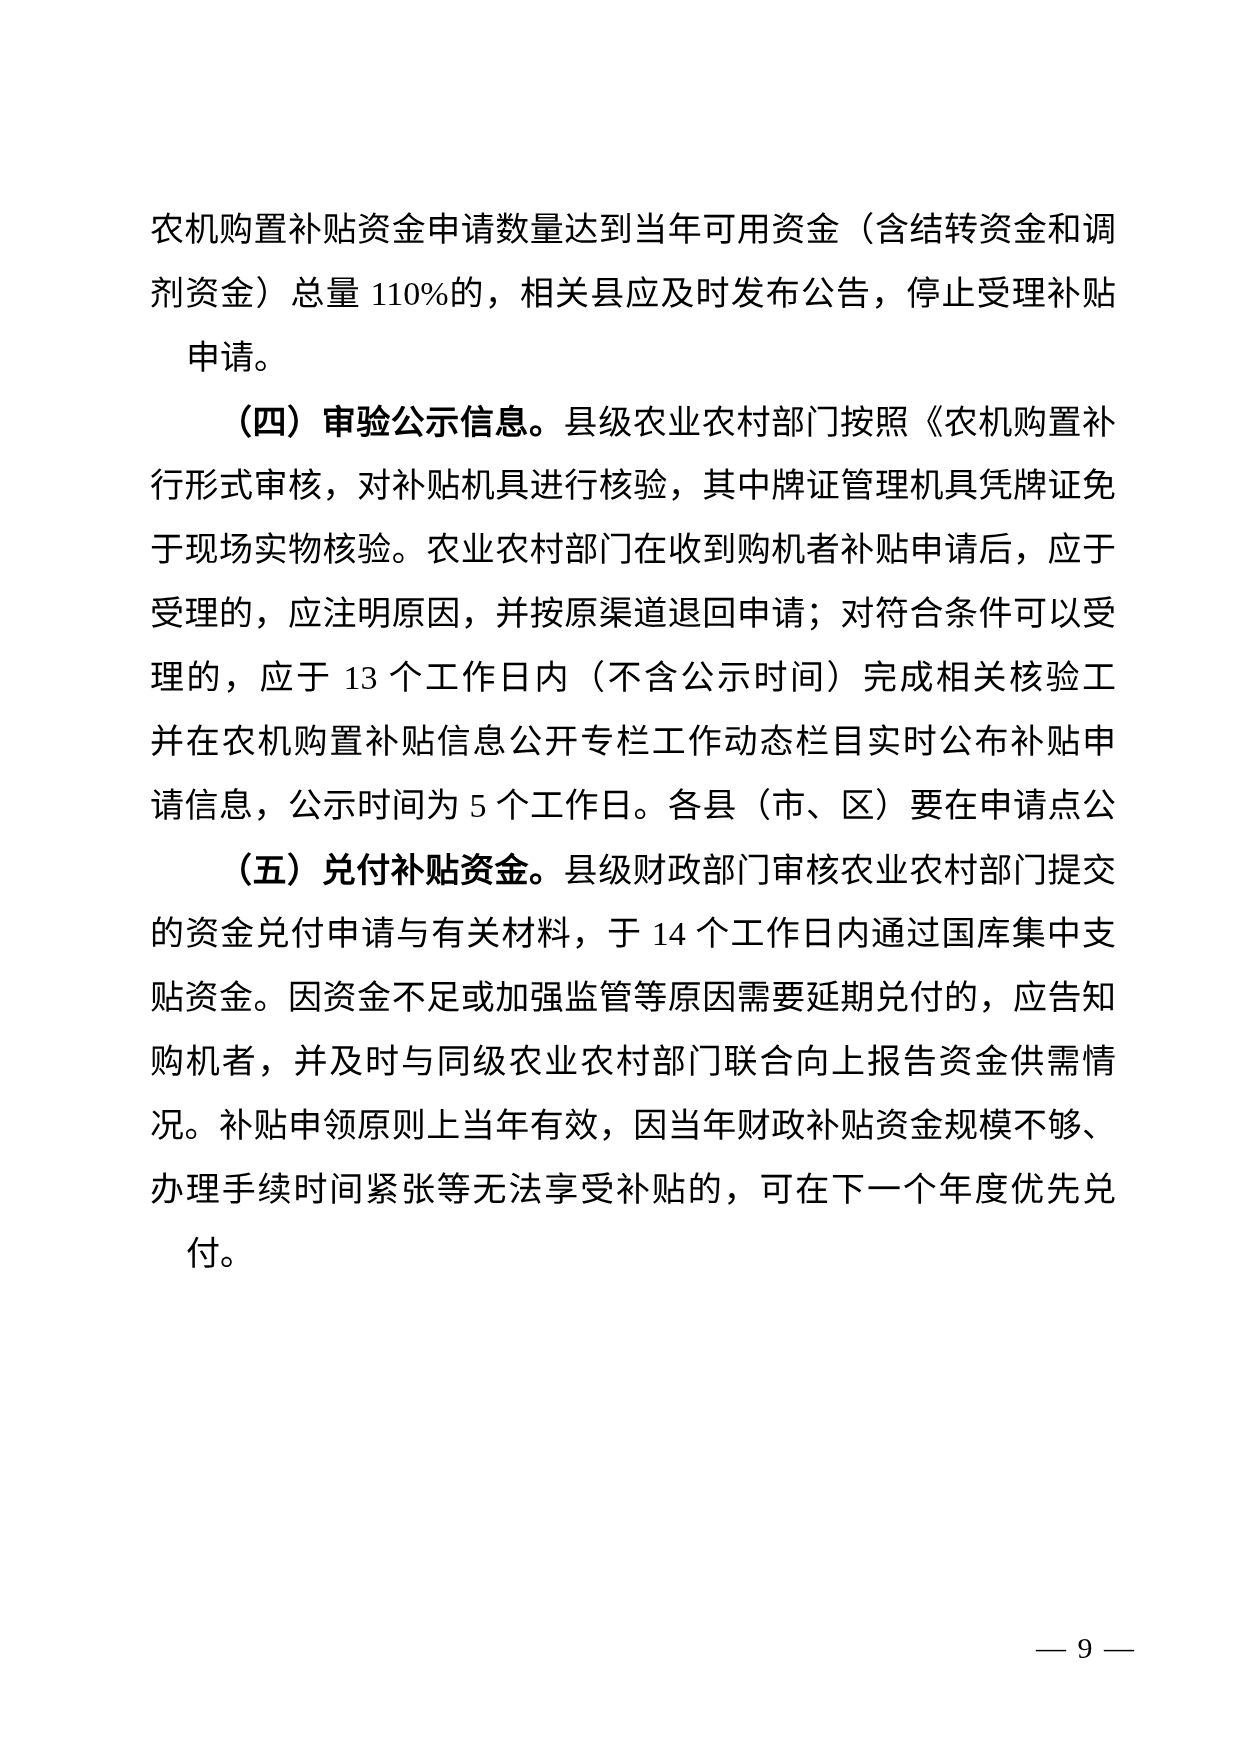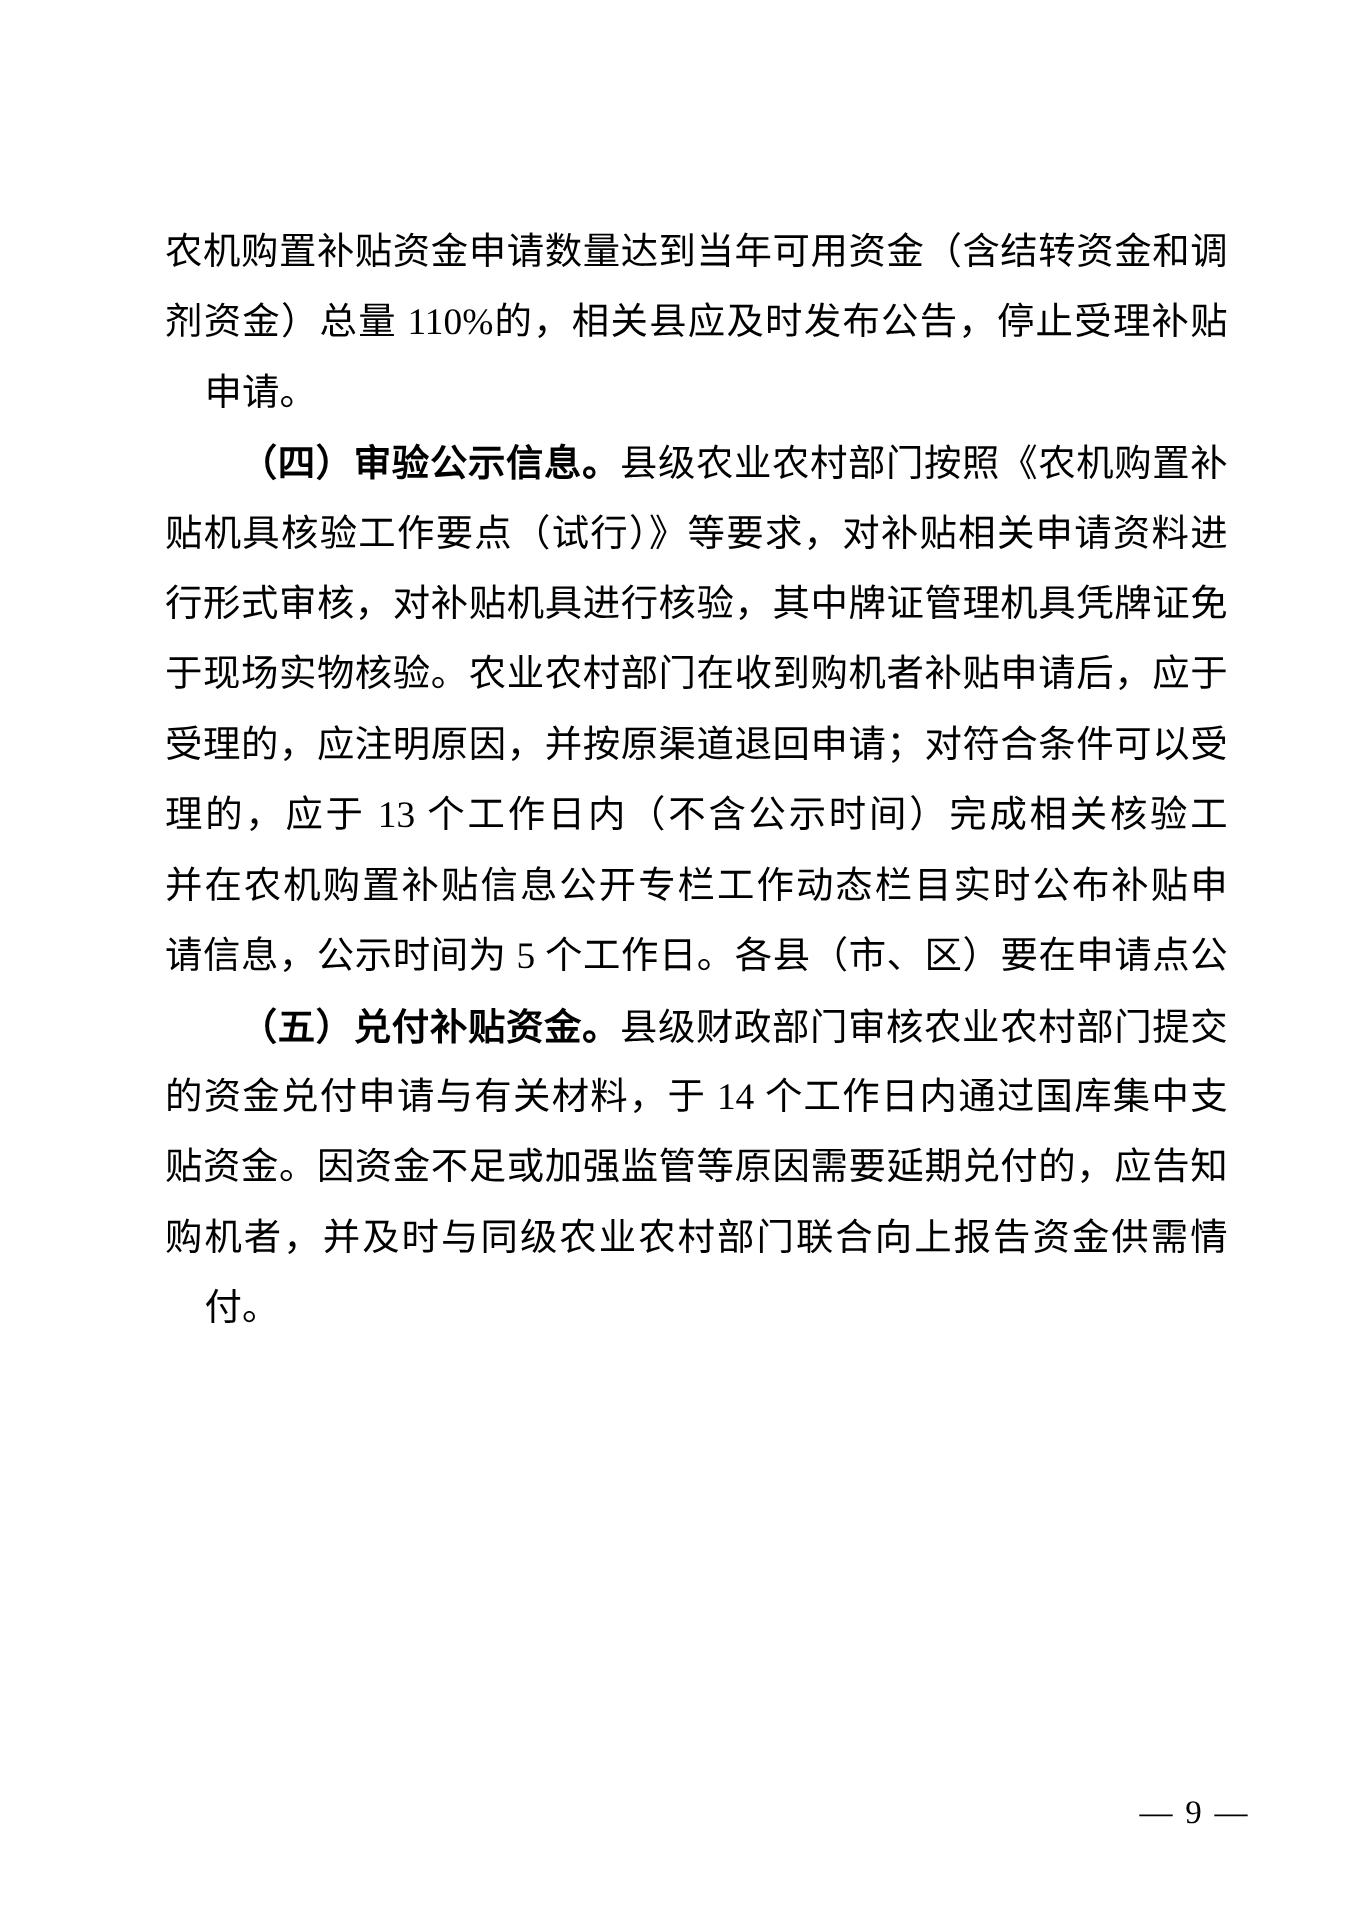--- a/index.html
+++ b/index.html
@@ -57,30 +57,31 @@
 <body>
 
 <div class="page">
   <div class="content">
 
     <div class="line"><span>农机购置补贴资金申请数量达到当年可用资金（含结转资金和调</span></div>
     <div class="line"><span>剂资金）总量 110%的，相关县应及时发布公告，停止受理补贴</span></div>
     <div class="line end"><span>申请。</span></div>
 
     <div class="line indent"><span class="bold-lead">（四）审验公示信息。</span><span>县级农业农村部门按照《农机购置补</span></div>
-    <div class="line"><span>贴机具核验工作要点（试行）》等要求，对补贴相关申请资料进</span></div>
     <div class="line"><span>行形式审核，对补贴机具进行核验，其中牌证管理机具凭牌证免</span></div>
     <div class="line"><span>于现场实物核验。农业农村部门在收到购机者补贴申请后，应于</span></div>
     <div class="line"><span>受理的，应注明原因，并按原渠道退回申请；对符合条件可以受</span></div>
     <div class="line"><span>理的，应于 13 个工作日内（不含公示时间）完成相关核验工作，</span></div>
     <div class="line"><span>并在农机购置补贴信息公开专栏工作动态栏目实时公布补贴申</span></div>
     <div class="line"><span>请信息，公示时间为 5 个工作日。各县（市、区）要在申请点公</span></div>
 
     <div class="line indent"><span class="bold-lead">（五）兑付补贴资金。</span><span>县级财政部门审核农业农村部门提交</span></div>
     <div class="line"><span>的资金兑付申请与有关材料，于 14 个工作日内通过国库集中支</span></div>
     <div class="line"><span>贴资金。因资金不足或加强监管等原因需要延期兑付的，应告知</span></div>
     <div class="line"><span>购机者，并及时与同级农业农村部门联合向上报告资金供需情</span></div>
+    <div class="line"><span>况。补贴申领原则上当年有效，因当年财政补贴资金规模不够、</span></div>
+    <div class="line"><span>办理手续时间紧张等无法享受补贴的，可在下一个年度优先兑</span></div>
     <div class="line end"><span>付。</span></div>
 
   </div>
 
   <div class="pagenum">— 9 —</div>
 </div>
 
 </body></html>

